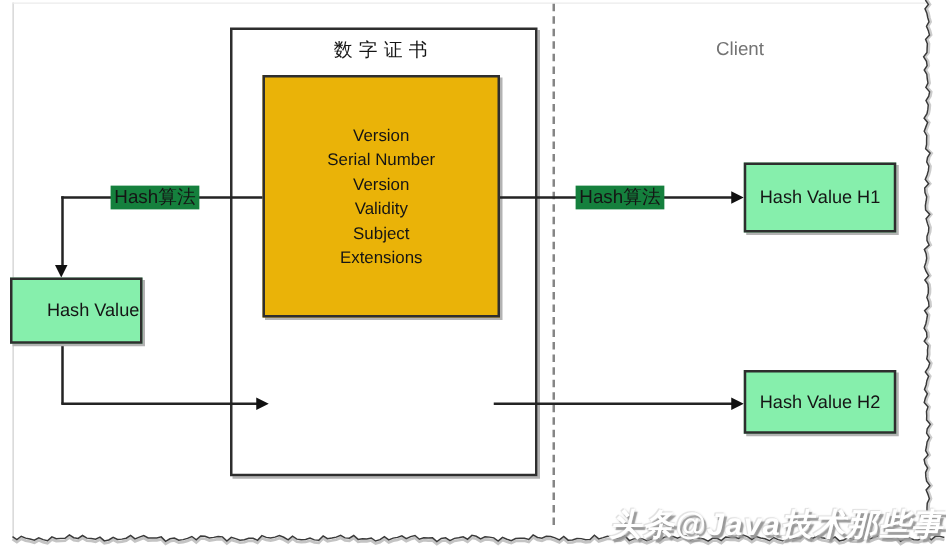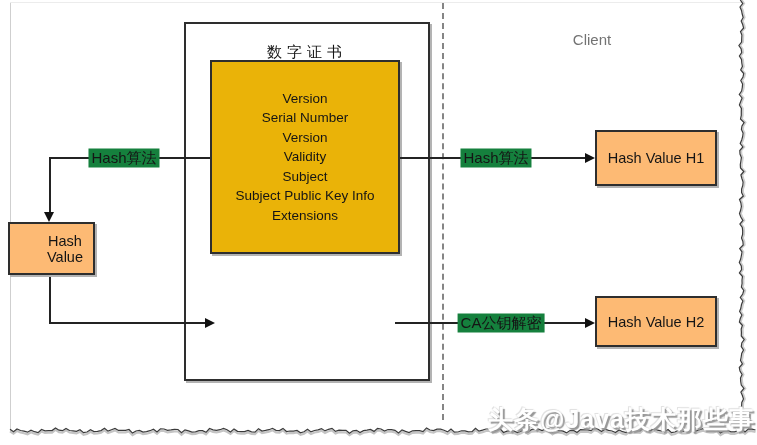--- a/index.html
+++ b/index.html
@@ -28,41 +28,40 @@
   
   .torn-svg {
     position: absolute; left: 0; top: 0;
     width: 757px; height: 445px;
     pointer-events: none;
   }
 
   
   .dbox {
     position: absolute;
-    background: #fdba74;
+    background: #86efac;
     border: 2px solid #2e2e2e;
     box-shadow: 2px 2px 0 #b3b3b3;
     display: flex;
     align-items: center;
     justify-content: center;
-    text-align: center;
     font-size: 14.5px;
     color: #151515;
   }
 
   .big-box {
     position: absolute;
     left: 184px; top: 22px;
     width: 246px; height: 359px;
     background: #fff;
     border: 2px solid #2e2e2e;
     box-shadow: 2px 2px 0 #b3b3b3;
   }
   .big-box-title {
-    margin-top: 19px;
+    margin-top: 7px;
     text-align: center;
     font-size: 15px;
     letter-spacing: 5px;
     color: #151515;
   }
 
   .cert-box {
     position: absolute;
     left: 210px; top: 60px;
     width: 190px; height: 194px;
@@ -74,21 +73,21 @@
     align-items: center;
     justify-content: center;
   }
   .cert-field {
     font-size: 13.5px;
     line-height: 19.5px;
     color: #151515;
     white-space: nowrap;
   }
 
-  .hash-value-box   { left: 8px;   top: 222px; width: 87px;  height: 53px; padding-left: 27px; }
+  .hash-value-box   { left: 8px;   top: 222px; width: 106px;  height: 53px; padding-left: 27px; }
   .cert-sig-box     { left: 215px; top: 296px; width: 180px; height: 56px; font-size: 14px; }
   .hash-h1-box      { left: 595px; top: 130px; width: 122px; height: 56px; }
   .hash-h2-box      { left: 595px; top: 296px; width: 122px; height: 51px; }
 
   .dashed-divider {
     position: absolute;
     left: 442px; top: 3px;
     height: 417px; width: 0;
     border-left: 2px dashed #858585;
   }
@@ -149,20 +148,21 @@
 
   .watermark {
     position: absolute;
     right: 2px; top: 403px;
     font-size: 25px;
     font-weight: bold;
     color: #ffffff;
     letter-spacing: 1px;
     text-shadow: 2px 2px 1px #989898, -1px -1px 0 #e2e2e2, 0 0 2px #cfcfcf;
     white-space: nowrap;
+    font-style: italic;
   }
 </style>
 </head>
 <body>
 
 <div class="page">
 
   <div class="frame-left"></div>
   <div class="frame-top"></div>
 
@@ -173,39 +173,37 @@
   <div class="big-box">
     <div class="big-box-title">数字证书</div>
   </div>
 
   <div class="cert-box">
     <div class="cert-field">Version</div>
     <div class="cert-field">Serial Number</div>
     <div class="cert-field">Version</div>
     <div class="cert-field">Validity</div>
     <div class="cert-field">Subject</div>
-    <div class="cert-field">Subject Public Key Info</div>
     <div class="cert-field">Extensions</div>
   </div>
 
   <div class="hline line-hash-left-h"></div>
   <div class="vline line-hash-left-v"></div>
   <div class="vline line-hv-down"></div>
   <div class="hline line-ca-enc"></div>
   <div class="hline line-hash-right"></div>
   <div class="hline line-ca-dec"></div>
 
   <div class="arrow-down ar-hv"></div>
   <div class="arrow-right ar-cert-sig"></div>
   <div class="arrow-right ar-h1"></div>
   <div class="arrow-right ar-h2"></div>
 
   <div class="edge-label lbl-hash-left">Hash算法</div>
   <div class="edge-label lbl-hash-right">Hash算法</div>
-  <div class="edge-label lbl-ca-dec">CA公钥解密</div>
 
   <div class="dbox hash-value-box">
     <span>Hash Value</span>
   </div>
   <div class="dbox hash-h1-box">
     <span>Hash Value H1</span>
   </div>
   <div class="dbox hash-h2-box">
     <span>Hash Value H2</span>
   </div>

